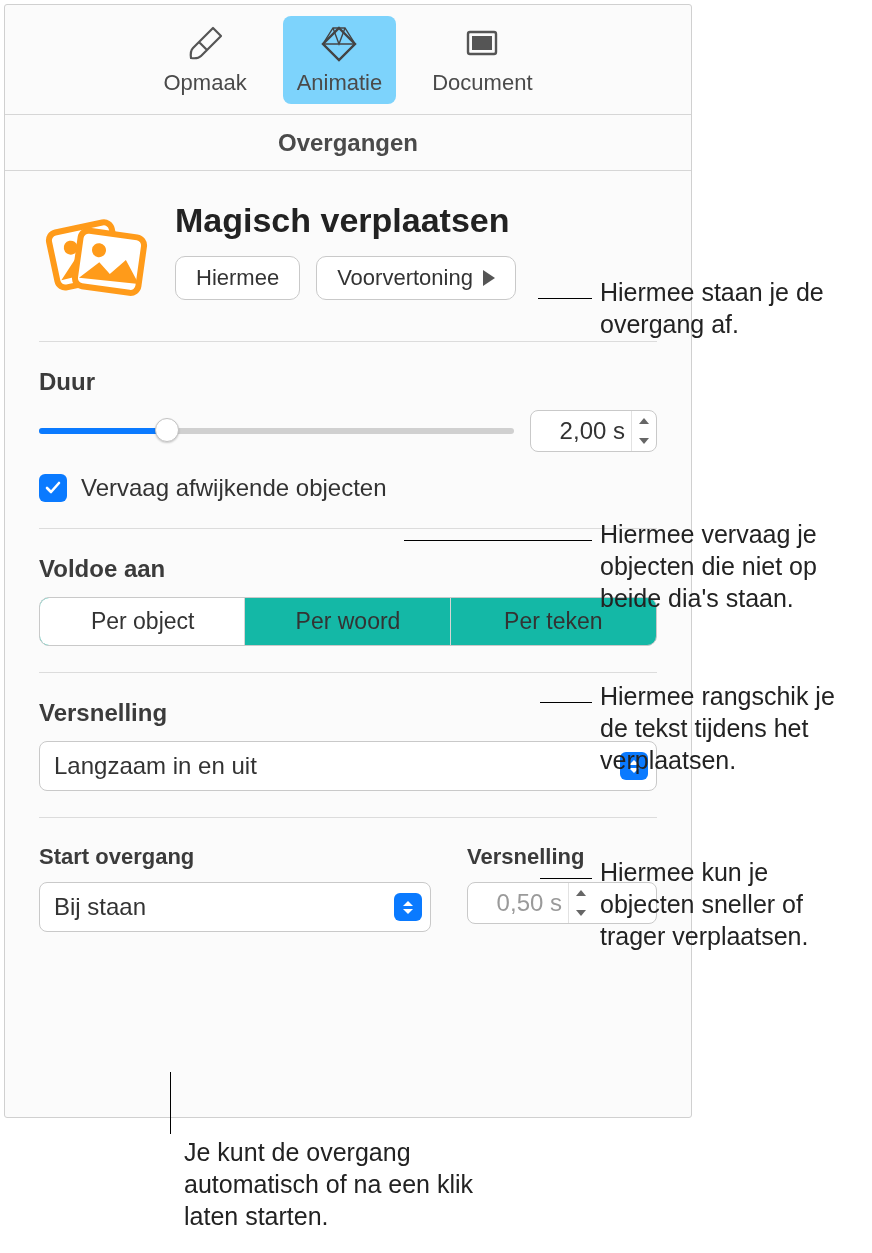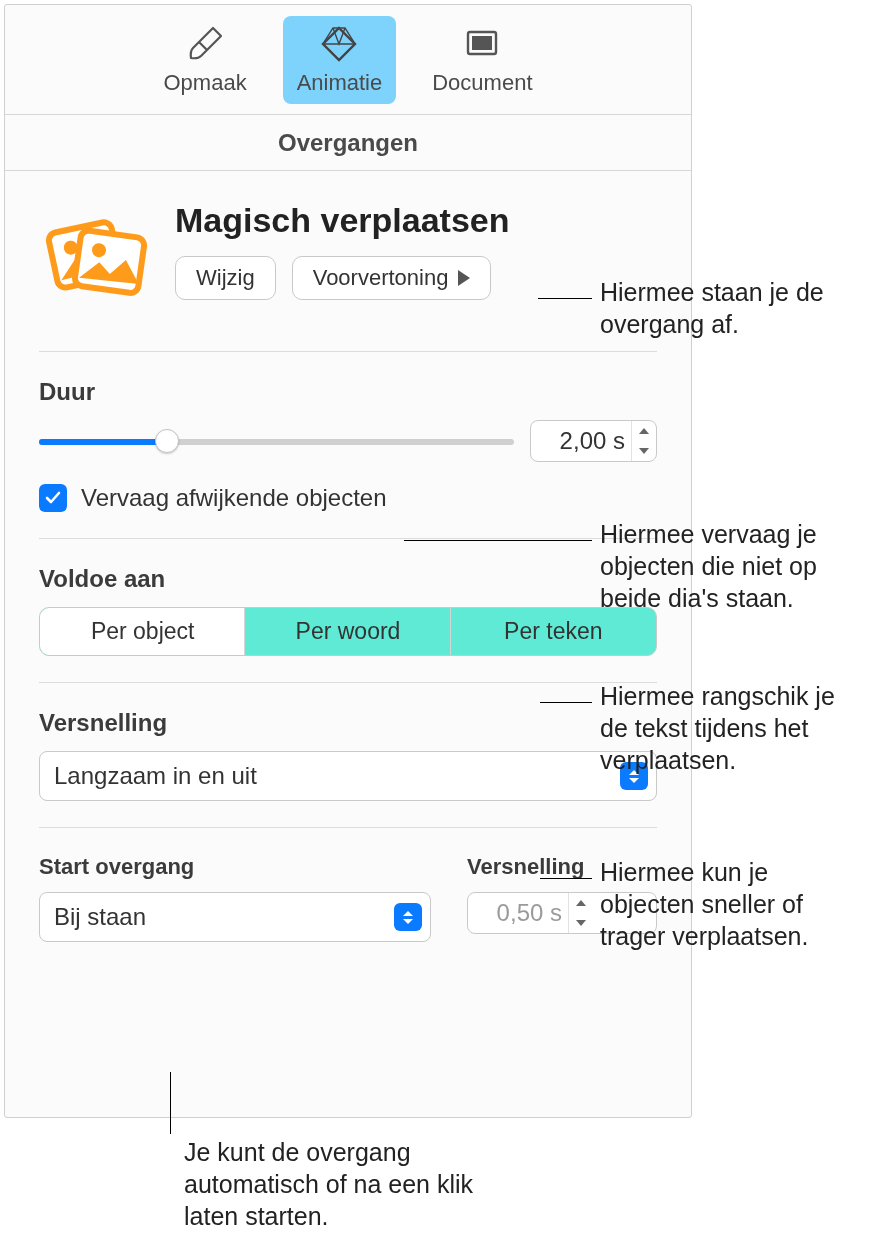--- a/index.html
+++ b/index.html
@@ -19,48 +19,48 @@
 
   .subhdr { height: 56px; border-bottom: 1px solid #d6d6d6; display:flex; align-items:center; justify-content:center; font-size: 24px; font-weight: 600; color: #4a4a4a; }
 
   .content { position: relative; padding: 0 34px; }
 
   .sec { border-bottom: 1px solid #dcdcdc; padding: 26px 0; }
   .sec.nohr { border-bottom:none; }
   .sec-label { font-size: 24px; font-weight: 600; color: #3b3b3b; margin-bottom: 14px; }
 
   
-  .hd { display:flex; align-items:flex-start; gap: 26px; padding: 30px 0 36px 0; border-bottom:1px solid #dcdcdc;}
+  .hd { display:flex; align-items:flex-start; gap: 26px; padding: 30px 0 26px 0; border-bottom:1px solid #dcdcdc;}
   .hd-icon { flex: none; }
   .hd-body { flex: 1; }
   .hd-title { font-size: 34px; font-weight: 700; color: #222; margin-bottom: 16px; }
   .btnrow { display:flex; gap: 16px; }
   .pillbtn { background: #fff; border:1px solid #c9c9c9; border-radius: 10px; padding: 8px 20px; font-size: 22px; color: #333; display:inline-flex; align-items:center; gap:10px; cursor:pointer;}
   .triangle { width:0;height:0;border-left:12px solid #555;border-top:8px solid transparent;border-bottom:8px solid transparent;}
 
   
-  .durrow { display:flex; align-items:center; gap: 16px; }
+  .durrow { display:flex; gap: 16px; }
   .slider { position: relative; flex: 1; height: 40px; }
   .slider-track { position:absolute; left:0; right:0; top: 18px; height:6px; background:#d0d0d0; border-radius:4px;}
   .slider-fill { position:absolute; left:0; width: 27%; top:18px; height:6px; background:#0a7aff; border-radius:4px;}
   .slider-thumb { position:absolute; left: 27%; top:8px; width:24px;height:24px;margin-left:-12px;background:#fff;border:1px solid #c3c3c3;border-radius:50%;box-shadow:0 1px 2px rgba(0,0,0,.2);}
   .stepper { display:flex; align-items:stretch; border:1px solid #c9c9c9; border-radius:8px; background:#fff;}
   .stepper input { border:none; width:100px; font-size:24px; text-align:right; padding:6px 6px 6px 10px; background:transparent; color:#333;}
   .stepper-btns { display:flex; flex-direction:column; border-left:1px solid #e2e2e2; }
   .stepper-btn { width:24px; height:20px; display:flex; align-items:center; justify-content:center; cursor:pointer;}
   .chev { width:0;height:0;border-left:5px solid transparent;border-right:5px solid transparent;}
   .chev.up{border-bottom:6px solid #666;}
   .chev.dn{border-top:6px solid #666;}
 
   .chkrow { display:flex; align-items:center; gap:14px; margin-top:22px;}
   .chk { width:28px;height:28px;border-radius:6px;background:#0a7aff;display:flex;align-items:center;justify-content:center;}
   .chk svg { width:18px;height:18px;}
   .chklabel { font-size:24px; color:#333;}
 
-  .segmented { display:flex; border:1px solid #c9c9c9; border-radius:10px; overflow:hidden; background:#5eead4;}
+  .segmented { display:flex; border:1px solid #c9c9c9; border-radius:10px; overflow:hidden; background:#14b8a6;}
   .segbtn { flex:1; text-align:center; padding:10px 0; font-size:23px; color:#333; cursor:pointer; }
   .segbtn.active { background:#fff; }
   .segbtn:not(:last-child){ box-shadow: inset -1px 0 0 #d5d5d5;}
 
   .select { position:relative; width:100%; border:1px solid #c9c9c9; border-radius:8px; background:#fff; padding:10px 48px 10px 14px; font-size:24px; color:#333; }
   .select-caret { position:absolute; right:8px; top:50%; transform:translateY(-50%); width:28px;height:28px;border-radius:6px;background:#0a7aff;display:flex;flex-direction:column;align-items:center;justify-content:center; gap:3px;}
   .select-caret .chv{width:0;height:0;border-left:5px solid transparent;border-right:5px solid transparent;}
   .select-caret .up{border-bottom:5px solid #fff;}
   .select-caret .dn{border-top:5px solid #fff;}
 
@@ -130,21 +130,21 @@
               <rect x="14" y="24" width="64" height="56" rx="8" fill="#fff" stroke="#ff9b1a" stroke-width="6"></rect>
               <circle cx="34" cy="42" r="7" fill="#ff9b1a"></circle>
               <path d="M18 72 l18 -18 l12 10 l14 -16 l16 22z" fill="#ff9b1a"></path>
             </g>
           </svg>
         </div>
         <div class="hd-body">
           <div class="hd-title">Magisch verplaatsen</div>
           <div class="btnrow">
             <div class="pillbtn">
-              <span>Wijzig</span>
+              <span>Hiermee</span>
             </div>
             <div class="pillbtn">
               <span>Voorvertoning</span>
               <span class="triangle"></span>
             </div>
           </div>
         </div>
       </div>
 
       <div class="sec">

